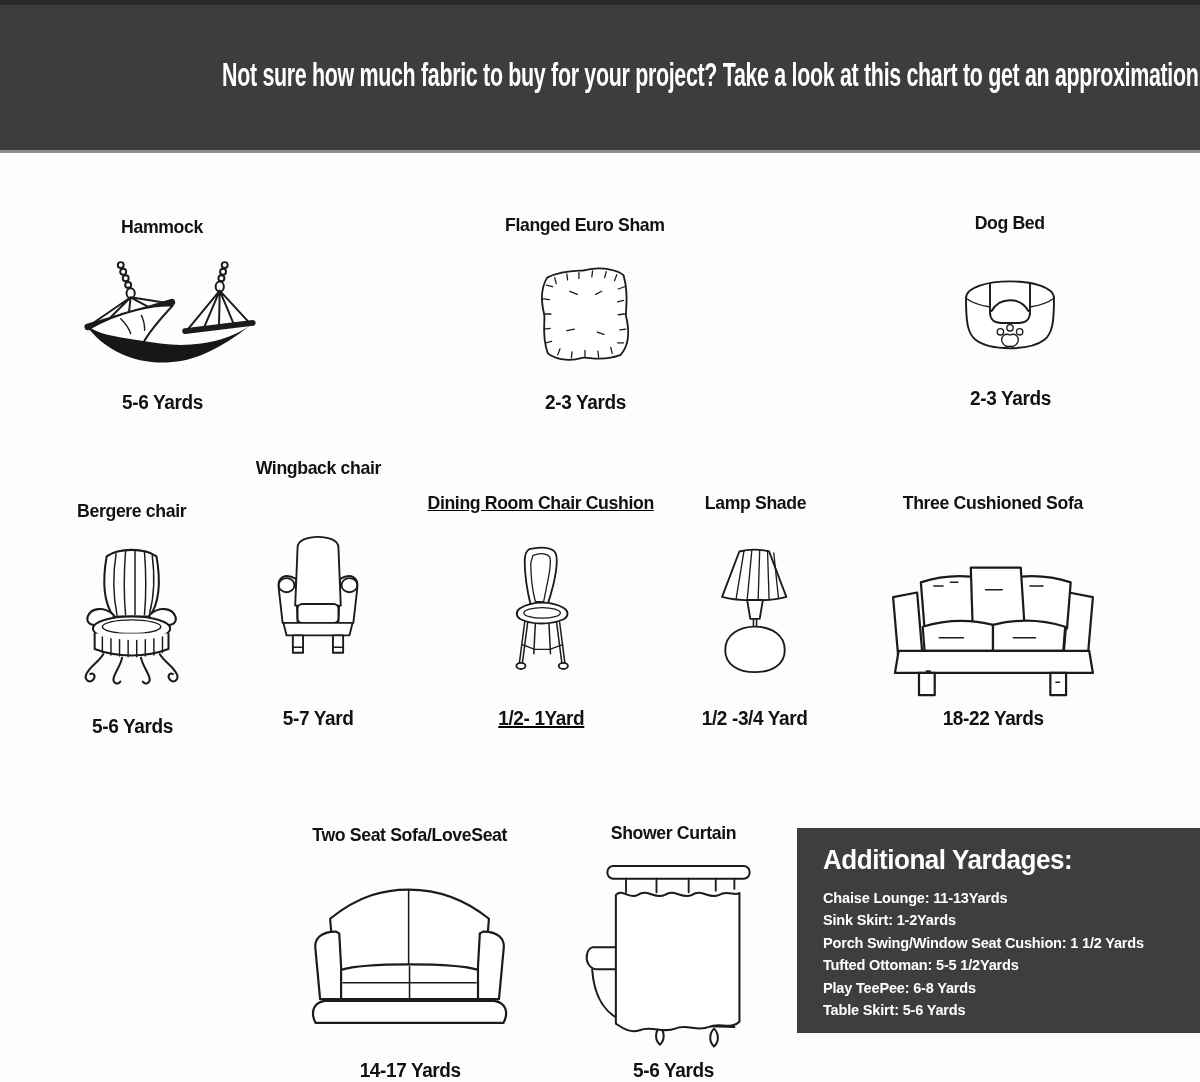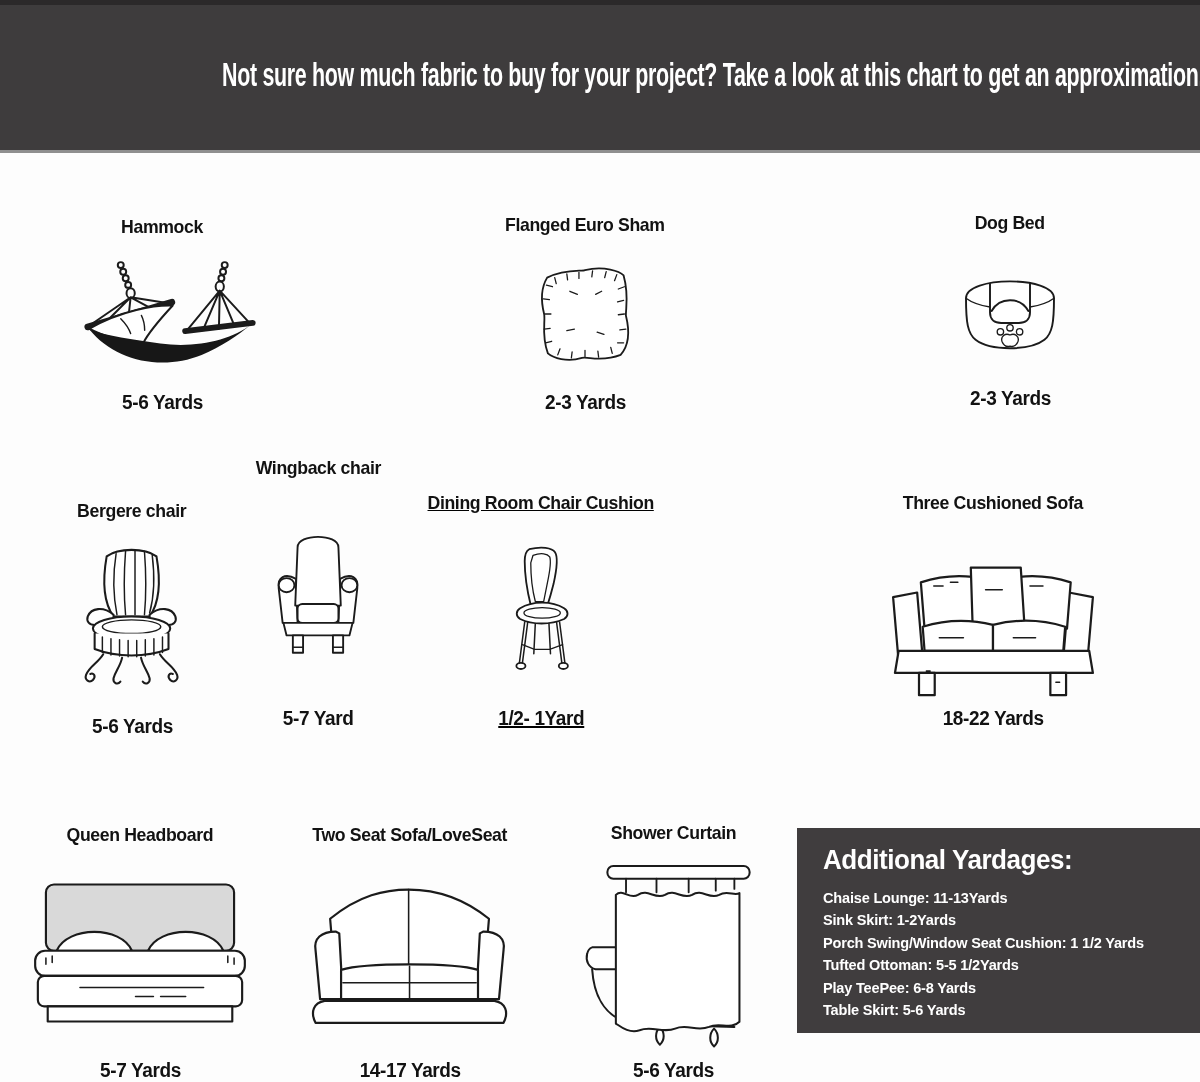--- a/index.html
+++ b/index.html
@@ -158,20 +158,33 @@
         <ellipse class="wf" cx="21" cy="160" rx="6" ry="4"></ellipse>
         <path class="ln" style="stroke-width:2" d="M72,102 L79,156 M68,102 L75,156"></path>
         <ellipse class="wf" cx="77" cy="160" rx="6" ry="4"></ellipse>
         <path class="ln" style="stroke-width:2" d="M40,104 L38,144 M58,104 L60,144"></path>
         <path class="ln thin" d="M23,132 L39,138 M39,138 L59,138 M59,138 L76,132"></path>
       </svg>
     </div>
     <div class="y">1/2- 1Yard</div>
   </div>
 
+  <div class="cell" style="left:645px;top:492px;width:220px;height:238px;">
+    <div class="t">Lamp Shade</div>
+    <div class="icon">
+      <svg viewBox="0 0 120 168" width="94" height="158">
+        <path class="wf" d="M40,8 C52,5 66,5 78,8 L100,66 C80,72 38,72 18,66 Z"></path>
+        <path class="ln thin" d="M46,7 L36,68 M56,6 L50,70 M66,6 L64,71 M76,7 L78,70 M84,10 L90,68"></path>
+        <path class="wf" d="M50,70 L70,70 L66,94 L54,94 Z"></path>
+        <path class="ln" style="stroke-width:2" d="M58,94 L58,106 M62,94 L62,106"></path>
+        <path class="wf" d="M22,134 C22,114 40,104 60,104 C80,104 98,114 98,134 C98,152 82,162 60,162 C38,162 22,152 22,134 Z"></path>
+      </svg>
+    </div>
+    <div class="y">1/2 -3/4 Yard</div>
+  </div>
 
   <div class="cell" style="left:873px;top:492px;width:240px;height:238px;">
     <div class="t">Three Cushioned Sofa</div>
     <div class="icon">
       <svg viewBox="0 0 240 190" width="222" height="176">
         <path class="wf" d="M12,80 L38,75 L44,146 L18,150 Z"></path>
         <path class="wf" d="M202,75 L228,80 L222,150 L196,146 Z"></path>
         <path class="wf" d="M42,64 C60,58 80,56 98,58 L102,110 L46,114 Z"></path>
         <path class="wf" d="M148,58 C166,56 186,58 204,64 L200,114 L144,110 Z"></path>
         <path class="wf" d="M96,48 L150,48 L154,110 L98,112 Z"></path>
@@ -179,36 +192,20 @@
         <path class="wf" d="M120,110 C144,104 172,104 198,112 L196,138 L120,138 Z"></path>
         <path class="wf" d="M18,138 L224,138 L228,162 L14,162 Z"></path>
         <rect class="wf" x="40" y="162" width="17" height="24"></rect>
         <rect class="wf" x="182" y="162" width="17" height="24"></rect>
         <path class="ln thin" d="M62,124 h26 M142,124 h24 M56,68 h10 M74,64 h8 M160,68 h14 M112,72 h18 M48,160 h4 M188,172 h4"></path>
       </svg>
     </div>
     <div class="y">18-22 Yards</div>
   </div>
 
-  <div class="cell" style="left:15px;top:824px;width:250px;height:258px;">
-    <div class="t">Queen Headboard</div>
-    <div class="icon">
-      <svg viewBox="0 0 250 165" width="224" height="148">
-        <rect x="20" y="6" width="210" height="74" rx="9" fill="#d9d9d9" stroke="#1b1b1b" stroke-width="2.4"></rect>
-        <path class="wf" d="M32,80 C44,52 104,52 116,80 Z"></path>
-        <path class="wf" d="M134,80 C146,52 206,52 218,80 Z"></path>
-        <rect class="wf" x="8" y="80" width="234" height="28" rx="11"></rect>
-        <path class="ln thin" d="M20,88 v7 M27,86 v7 M223,86 v7 M230,88 v7"></path>
-        <rect class="wf" x="11" y="108" width="228" height="34" rx="7"></rect>
-        <path class="ln thin" d="M58,121 H196 M120,131 h20 M148,131 h28"></path>
-        <rect class="wf" x="22" y="142" width="206" height="17"></rect>
-      </svg>
-    </div>
-    <div class="y">5-7 Yards</div>
-  </div>
 
   <div class="cell" style="left:285px;top:824px;width:250px;height:258px;">
     <div class="t">Two Seat Sofa/LoveSeat</div>
     <div class="icon">
       <svg viewBox="0 0 235 195" width="226" height="178">
         <path class="wf" d="M30,60 C62,34 90,28 116,28 C142,28 172,34 204,60 L199,120 L35,120 Z"></path>
         <path class="ln thin" d="M116,28 L116,118"></path>
         <path class="wf" d="M36,74 C20,74 12,82 14,94 L19,148 L44,148 L40,76 Z"></path>
         <path class="wf" d="M198,74 C214,74 222,82 220,94 L215,148 L190,148 L194,76 Z"></path>
         <path class="wf" d="M42,116 C68,108 166,108 192,116 L192,148 L42,148 Z"></path>

